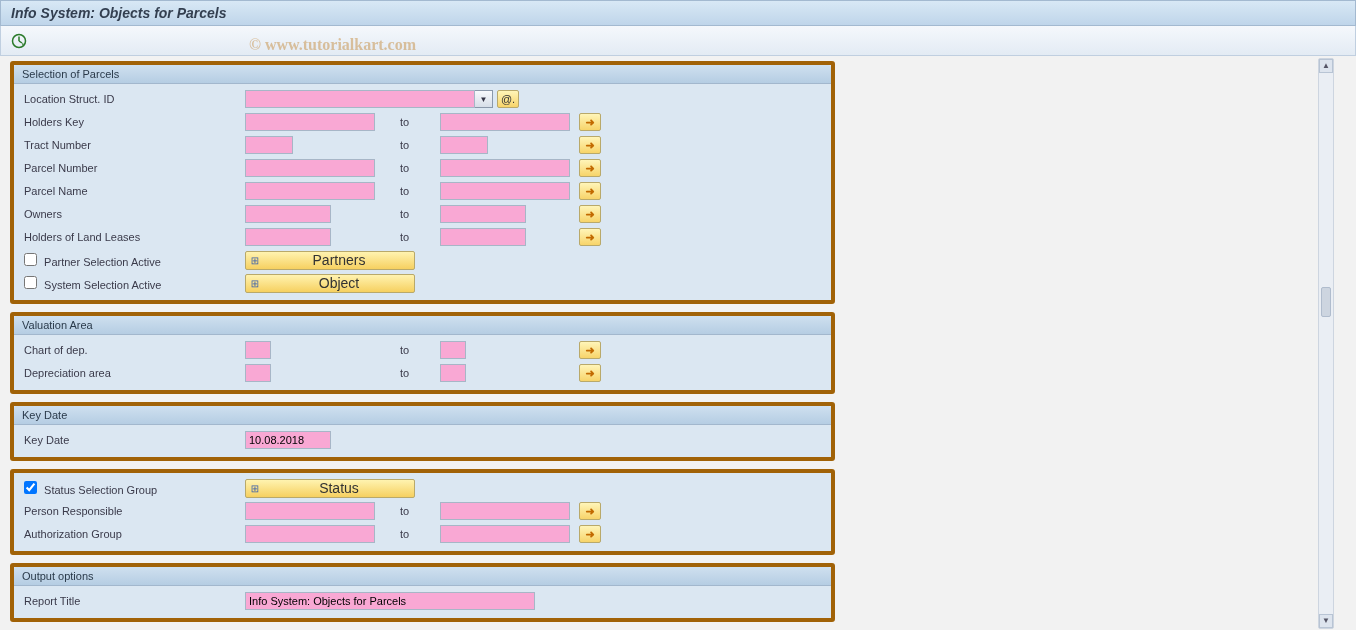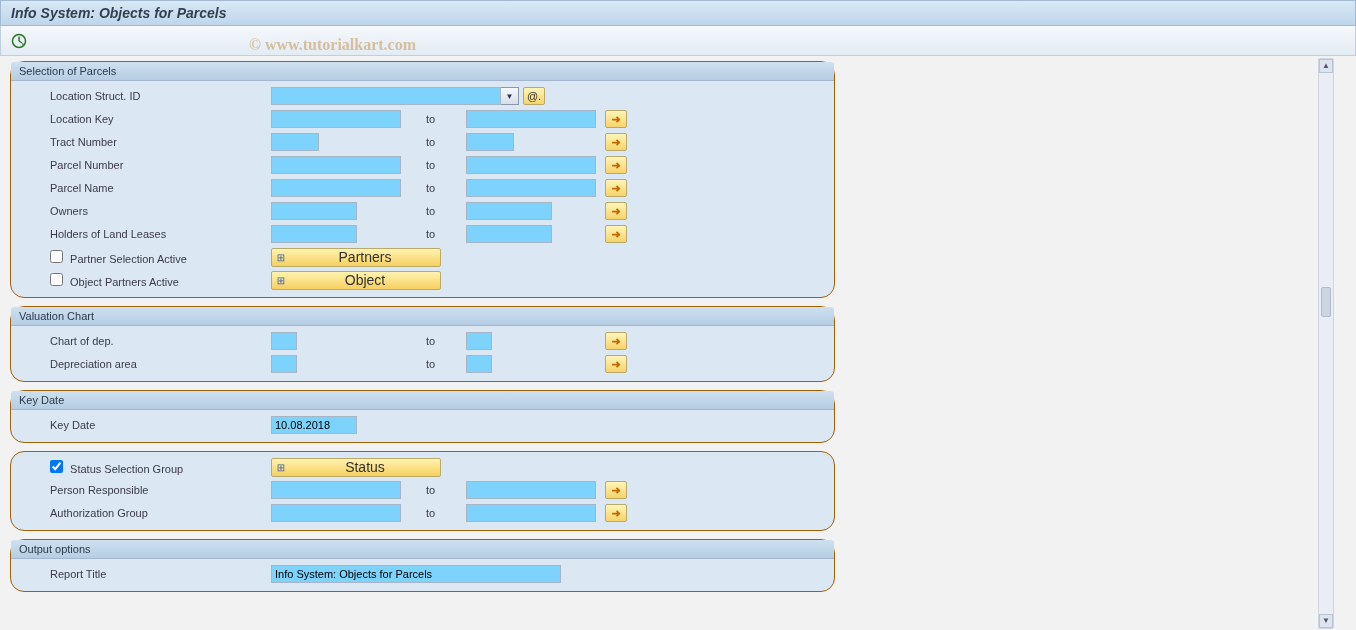--- a/index.html
+++ b/index.html
@@ -78,55 +78,54 @@
     .scroll-btn {
       width:14px; height:14px; background:#dde4ee; border:1px solid #b8c4d4; position:absolute; left:0; font-size:8px; text-align:center; line-height:12px; color:#556;
     }
     .scroll-btn.top { top:0; }
     .scroll-btn.bottom { bottom:0; }
     .scroll-grip {
       position:absolute; top:40%; left:2px; width:10px; height:30px; background:#cdd5e0; border:1px solid #b0bccd; border-radius:2px;
     }
     
     .group-box {
-      border: 1px solid #a16207;
+      border: 4px solid #a16207;
       background: #dbe7f2;
-      border-radius: 14px;
+      border-radius: 3px;
       margin-bottom: 8px;
     }
     .group-header {
       background: linear-gradient(to bottom, #cfe0ef, #b5cde3);
       border-bottom: 1px solid #a2b7cd;
       padding: 3px 8px;
       font-size: 11px;
       color: #2a3a4a;
       border-radius: 3px 3px 0 0;
     }
     .group-body {
       padding: 3px 10px 5px 6px;
-      margin-left: 29px;
     }
     .form-row {
       display: flex;
       align-items: center;
       height: 22px;
       margin: 1px 0;
     }
     .row-label {
       width: 225px;
       padding-left: 4px;
       color: #3a3a4a;
     }
     .cell-from { width:155px; display:flex; }
     .cell-to-label { width:40px; text-align:left; color:#3a3a4a; }
     .cell-to { width:135px; display:flex; }
     .cell-btn { width:30px; padding-left:4px; }
     input[type="text"].fld {
       border:1px solid #a7b6c7;
-      background:#7dd3fc;
+      background:#f9a8d4;
       height:18px;
       padding:1px 3px;
       font-size:11px;
     }
     .w-combo { width:230px; }
     .w-lg { width:130px; }
     .w-md { width:86px; }
     .w-sm { width:48px; }
     .w-xs { width:26px; }
     .w-title { width:290px; }
@@ -203,21 +202,21 @@
           <div class="combo-wrap">
             <input type="text" class="fld w-combo" value="" style="">
             <div class="combo-btn">▼</div>
           </div>
           <div class="icon-btn at-button">
               <span>@.</span>
             </div>
         </div>
 
         <div class="form-row">
-          <div class="row-label">Location Key</div>
+          <div class="row-label">Holders Key</div>
           <div class="cell-from">
               <input type="text" class="fld w-lg" style="">
             </div>
           <div class="cell-to-label">to</div>
           <div class="cell-to">
               <input type="text" class="fld w-lg" style="">
             </div>
           <div class="cell-btn"><div class="icon-btn ms-arrow">➜</div></div>
         </div>
 
@@ -288,32 +287,32 @@
           </div>
           <div class="pill-btn">
             <span class="pill-icon">⊞</span>
             <span class="pill-label">Partners</span>
           </div>
         </div>
 
         <div class="form-row">
           <div class="row-label">
             <input type="checkbox" class="chk" style="">
-            <span>Object Partners Active</span>
+            <span>System Selection Active</span>
           </div>
           <div class="pill-btn">
             <span class="pill-icon">⊞</span>
             <span class="pill-label">Object</span>
           </div>
         </div>
       </div>
     </div>
 
     <div class="group-box">
-      <div class="group-header">Valuation Chart</div>
+      <div class="group-header">Valuation Area</div>
       <div class="group-body">
         <div class="form-row">
           <div class="row-label">Chart of dep.</div>
           <div class="cell-from">
               <input type="text" class="fld w-xs" style="">
             </div>
           <div class="cell-to-label">to</div>
           <div class="cell-to">
               <input type="text" class="fld w-xs" style="">
             </div>

